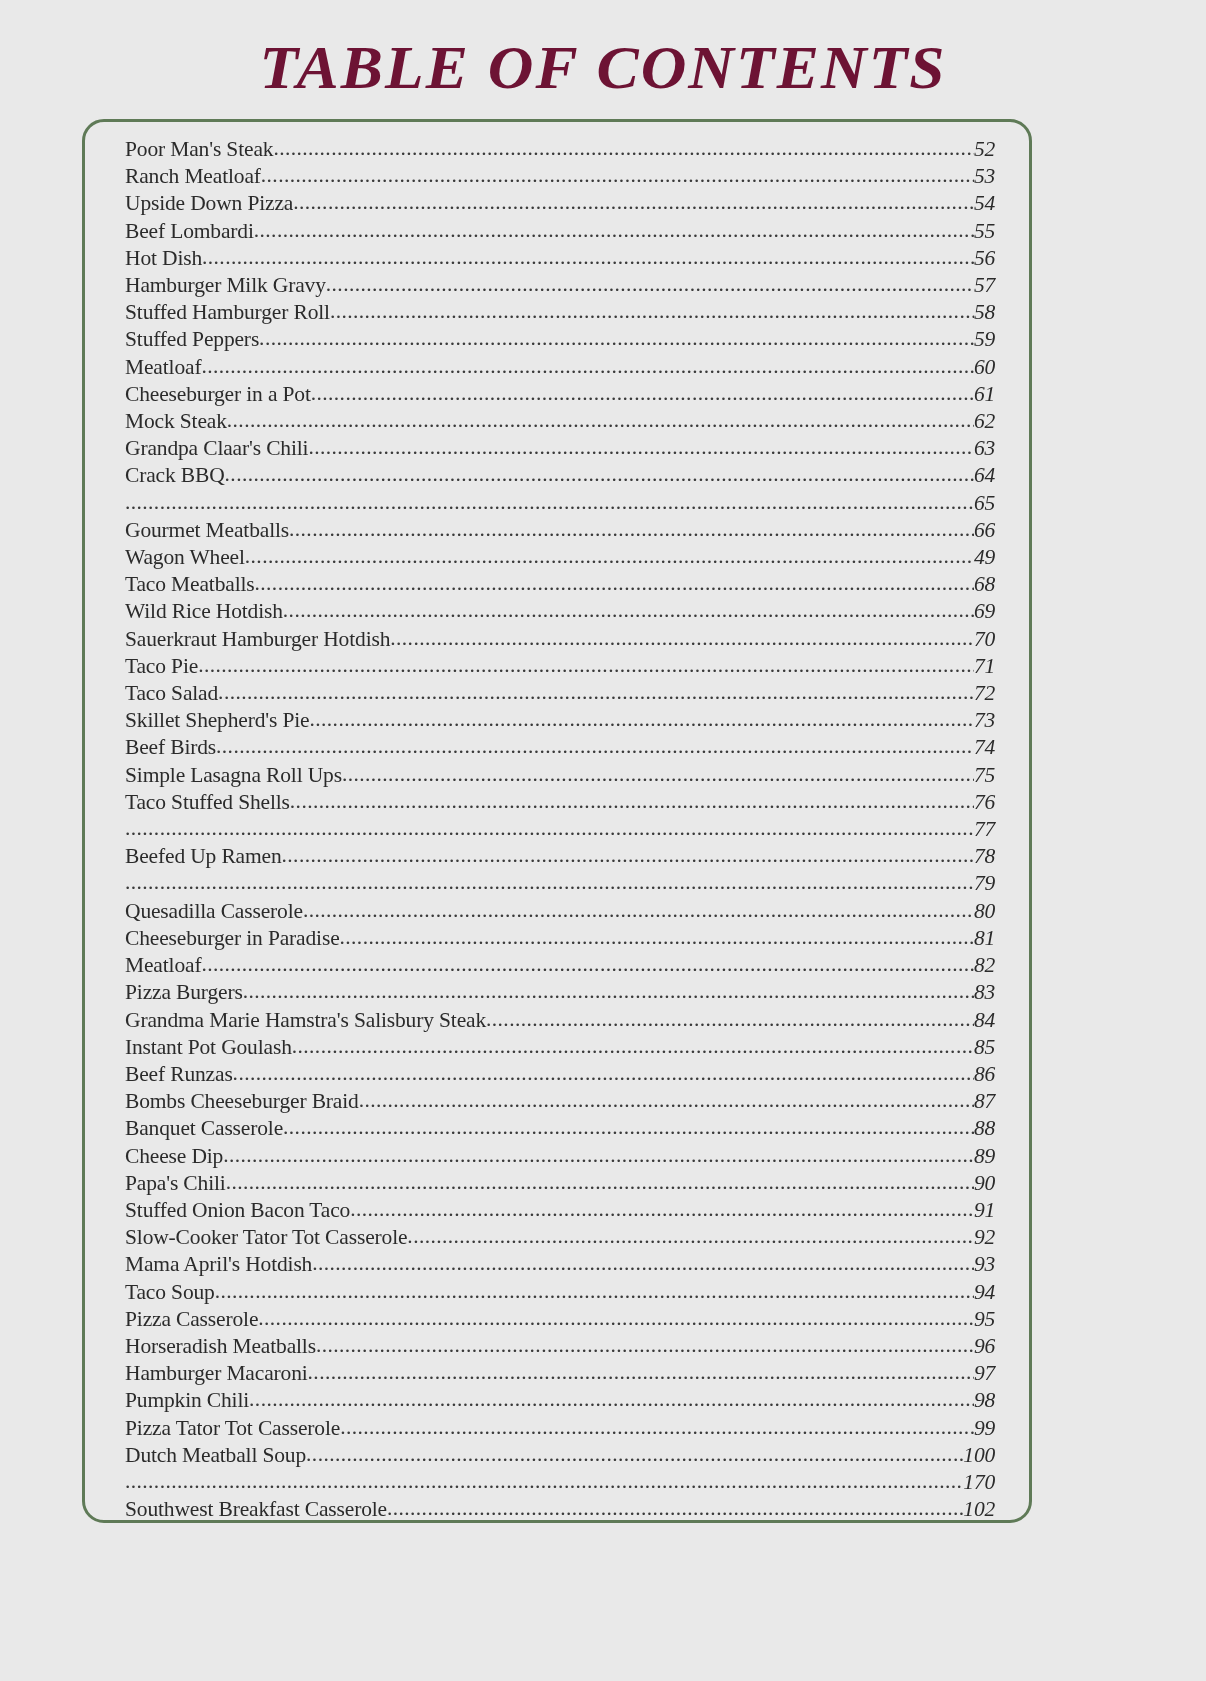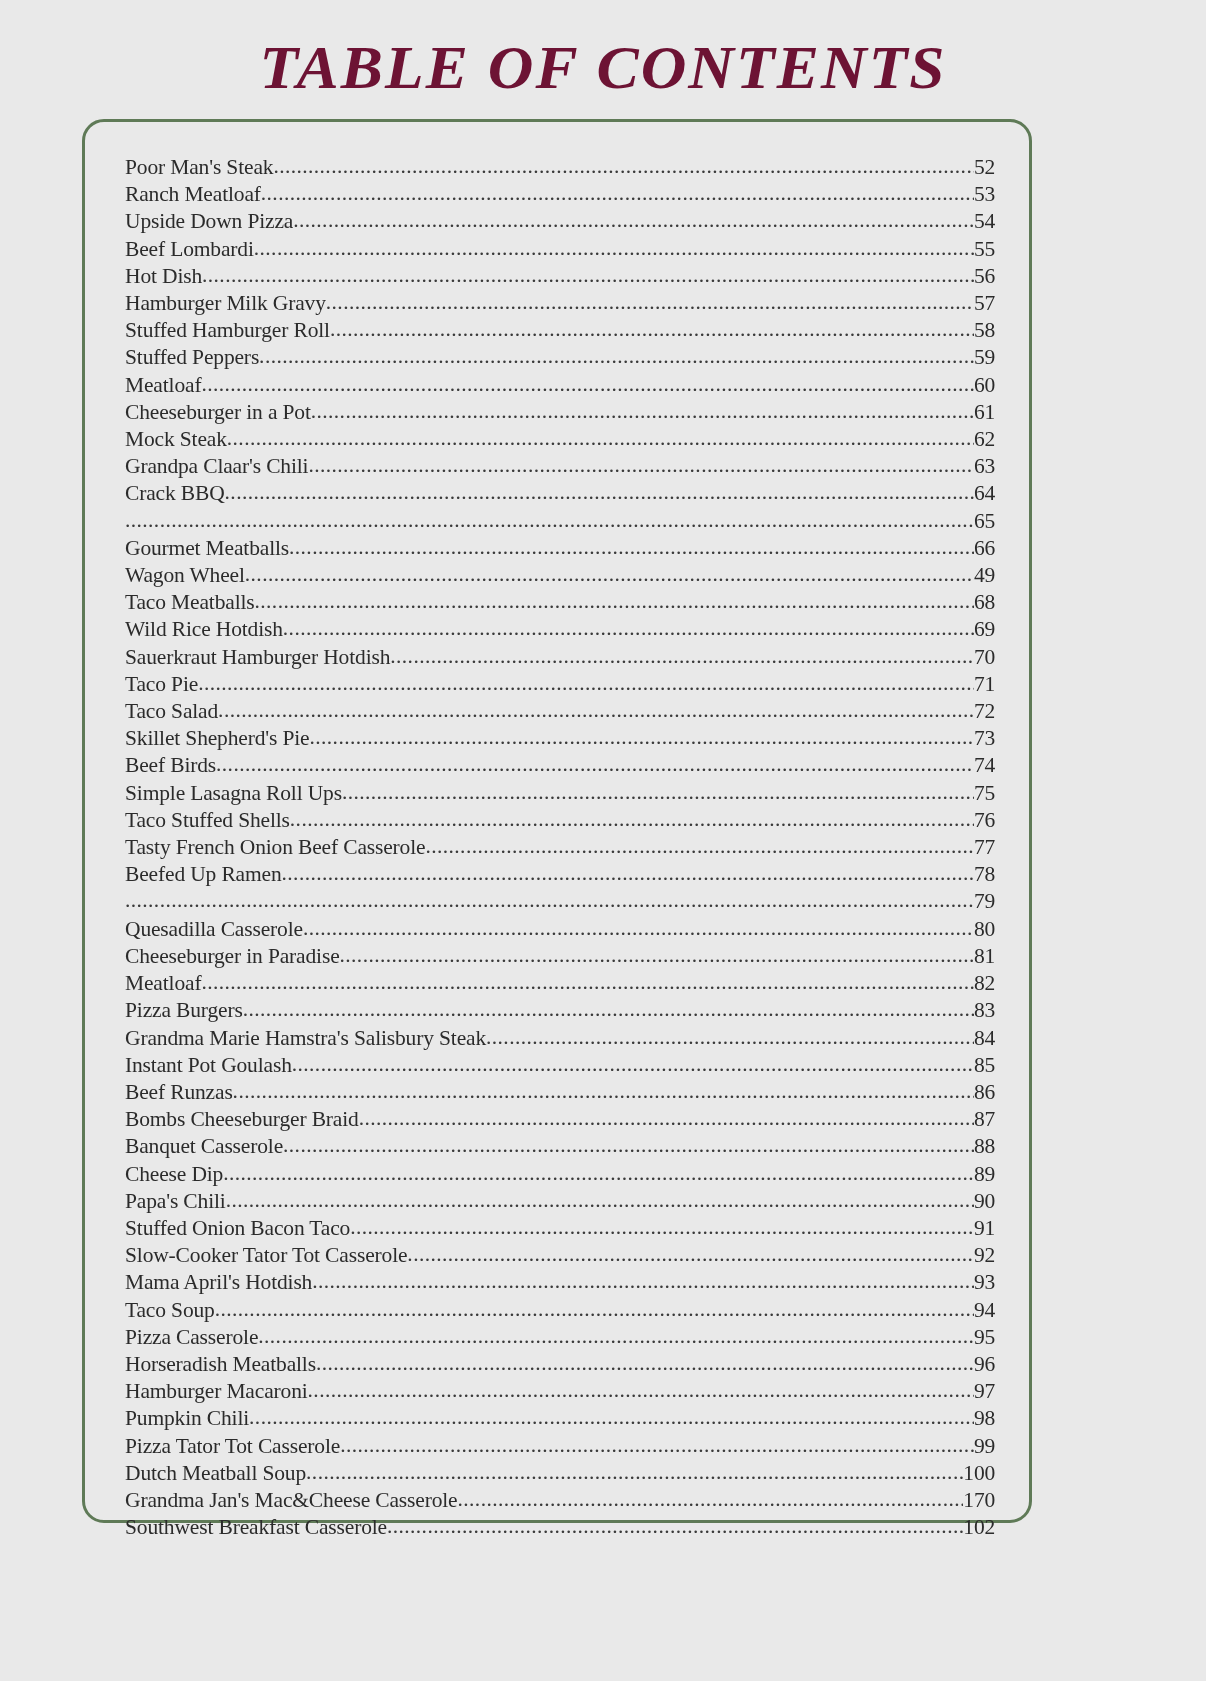--- a/index.html
+++ b/index.html
@@ -38,21 +38,21 @@
   .toc-frame {
     position: absolute;
     left: 82px;
     top: 119px;
     width: 950px;
     height: 1404px;
     border: 3px solid #5f7a57;
     border-radius: 22px;
     box-sizing: border-box;
     background: transparent;
-    padding: 32px 34px 14px 40px;
+    padding: 14px 34px 14px 40px;
   }
 
   .toc-list {
     list-style: none;
     margin: 0;
     padding: 0;
   }
 
   .toc-row {
     display: flex;
@@ -78,20 +78,21 @@
     letter-spacing: 0.4px;
     margin: 0;
     position: relative;
     top: -1px;
   }
 
   .toc-page {
     flex: 0 0 auto;
     text-align: center;
     letter-spacing: -0.2px;
+    font-style: italic;
   }
 </style>
 </head>
 <body>
 
 <h1 class="page-title">TABLE OF CONTENTS</h1>
 
 <div class="toc-frame">
   <ul class="toc-list">
       <li class="toc-row">
@@ -212,21 +213,20 @@
         <span class="toc-title">Simple Lasagna Roll Ups</span>
         <span class="toc-dots">....................................................................................................................................................................................................</span>
         <span class="toc-page">75</span>
       </li>
       <li class="toc-row">
         <span class="toc-title">Taco Stuffed Shells</span>
         <span class="toc-dots">....................................................................................................................................................................................................</span>
         <span class="toc-page">76</span>
       </li>
       <li class="toc-row">
-        <span class="toc-title">Tasty French Onion Beef Casserole</span>
         <span class="toc-dots">....................................................................................................................................................................................................</span>
         <span class="toc-page">77</span>
       </li>
       <li class="toc-row">
         <span class="toc-title">Beefed Up Ramen</span>
         <span class="toc-dots">....................................................................................................................................................................................................</span>
         <span class="toc-page">78</span>
       </li>
       <li class="toc-row">
         <span class="toc-dots">....................................................................................................................................................................................................</span>
@@ -331,21 +331,20 @@
         <span class="toc-title">Pizza Tator Tot Casserole</span>
         <span class="toc-dots">....................................................................................................................................................................................................</span>
         <span class="toc-page">99</span>
       </li>
       <li class="toc-row">
         <span class="toc-title">Dutch Meatball Soup</span>
         <span class="toc-dots">....................................................................................................................................................................................................</span>
         <span class="toc-page">100</span>
       </li>
       <li class="toc-row">
-        <span class="toc-title">Grandma Jan's Mac&amp;Cheese Casserole</span>
         <span class="toc-dots">....................................................................................................................................................................................................</span>
         <span class="toc-page">170</span>
       </li>
       <li class="toc-row">
         <span class="toc-title">Southwest Breakfast Casserole</span>
         <span class="toc-dots">....................................................................................................................................................................................................</span>
         <span class="toc-page">102</span>
       </li>
     </ul>
 </div>

